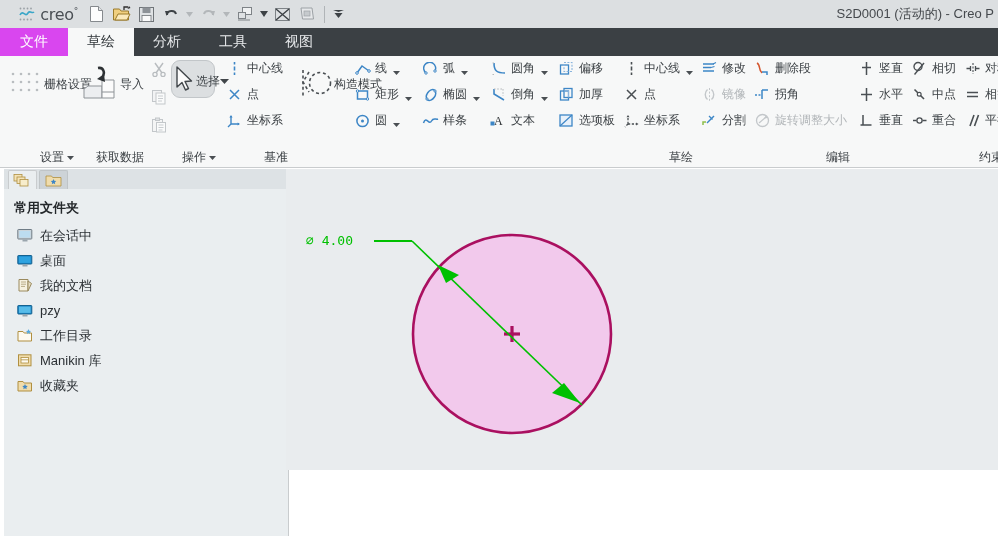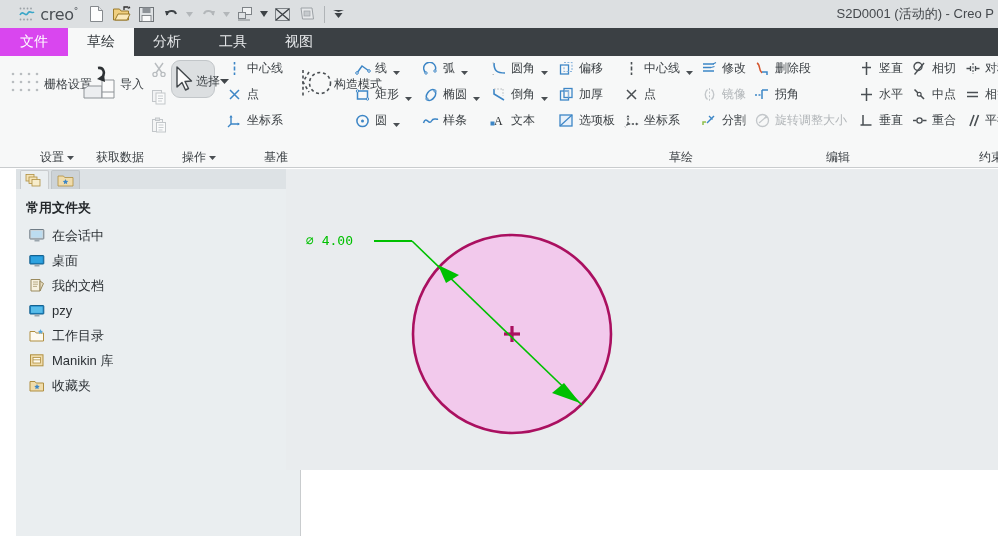--- a/index.html
+++ b/index.html
@@ -75,21 +75,21 @@
     gap: 4px;
   }
   .item .ic { width: 17px; height: 17px; display: flex; align-items: center; justify-content: center; flex: 0 0 17px; }
   .item .tx { line-height: 17px; }
   .item.dis { color: #b2b6b9; }
   .caret-dn { width: 11px; display: flex; align-items: center; justify-content: center; }
   .lblcaret { display: inline-flex; align-items: center; gap: 3px; justify-content: center; }
 
   
   .navpane {
-    position: absolute; left: 16px; top: 169px; width: 285px; height: 367px;
+    position: absolute; left: 4px; top: 169px; width: 285px; height: 367px;
     background: #eaeef0; border-right: 1px solid #c9ccce;
   }
   .navtabs { height: 20px; display: flex; align-items: flex-end; gap: 2px; padding-left: 4px; background: #dde2e5; }
   .navtab {
     width: 29px; height: 19px; display: flex; align-items: center; justify-content: center;
     border: 1px solid #bfc4c7; border-bottom: none; border-radius: 2px 2px 0 0;
     background: #cdd3d7; cursor: default;
   }
   .navtab.active { background: #eaeef0; border-color: #c9ccce; }
   .navbody { padding: 8px 0 0 0; }

